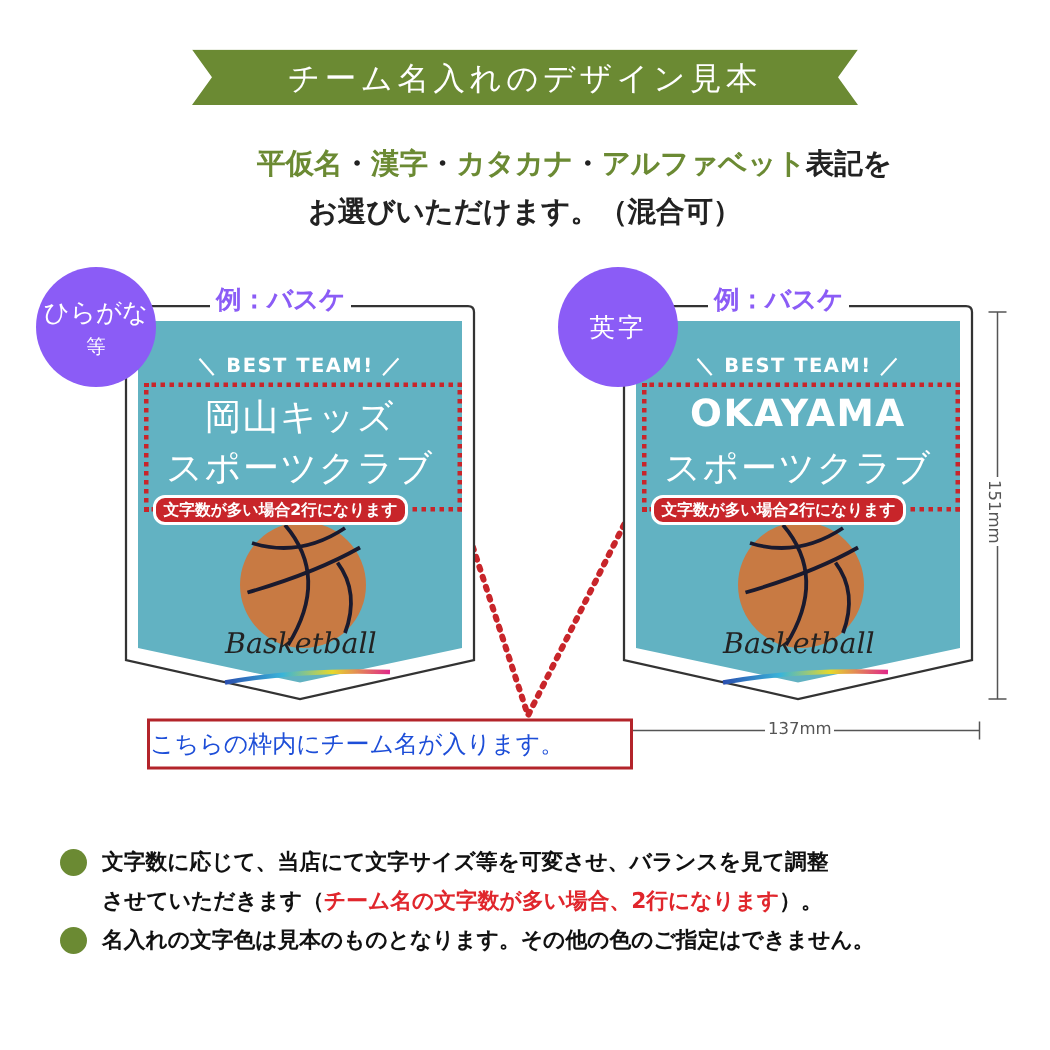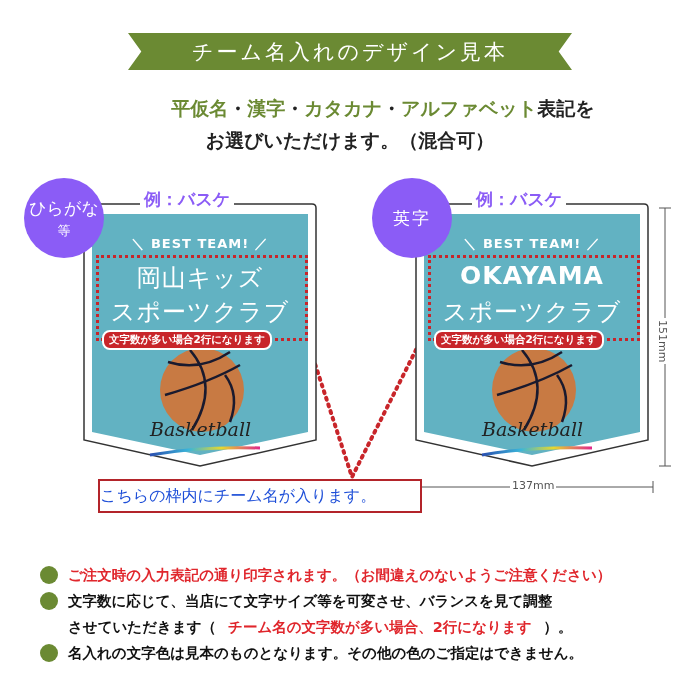--- a/index.html
+++ b/index.html
@@ -44,21 +44,21 @@
   .callout {
     left: 70px; top: 479px; width: 320px; height: 30px; border: 2px solid #b3242a;
     display: flex; align-items: center; justify-content: flex-start;
     color: #1d4ed8; font-size: 16px; background: #fff; margin-left: 28px;
   }
   .dim { font-size: 11px; color: #555; }
   .bullets { left: 40px; top: 562px; width: 640px; }
   .bullet { display: flex; align-items: flex-start; font-size: 14.5px; color: #111; line-height: 26px; font-weight: bold; }
   .dot { width: 18px; height: 18px; border-radius: 50%; background: #6b8a33; margin-top: 4px; margin-right: 10px; flex: 0 0 18px; }
   .red { color: #e0262c; }
-  .indent { padding-left: 28px; gap: 12px; }
+  .indent { padding-left: 28px; }
 </style>
 </head>
 <body>
 
 <div class="abs banner">
   <span>チーム名入れのデザイン見本</span>
 </div>
 
 <div class="abs subtitle line1">
   <span class="g">平仮名</span><span>・</span><span class="g">漢字</span><span>・</span><span class="g">カタカナ</span><span>・</span><span class="g">アルファベット</span><span>表記を</span>
@@ -143,24 +143,20 @@
 <div class="abs dim" style="left:656px;top:318px;background:#fff;writing-mode:vertical-rl;padding:2px 0;">151mm</div>
 <div class="abs dim" style="left:510px;top:479px;background:#fff;padding:0 2px;text-align:right;">137mm</div>
 
 <div class="abs callout">
   <span>こちらの枠内にチーム名が入ります。</span>
 </div>
 
 <div class="abs bullets">
   <div class="bullet">
     <span class="dot"></span>
-    <span class="red">ご注文時の入力表記の通り印字されます。（お間違えのないようご注意ください）</span>
-  </div>
-  <div class="bullet">
-    <span class="dot"></span>
     <span>文字数に応じて、当店にて文字サイズ等を可変させ、バランスを見て調整</span>
   </div>
   <div class="bullet indent">
     <span>させていただきます（</span>
       <span class="red">チーム名の文字数が多い場合、2行になります</span>
       <span>）。</span>
   </div>
   <div class="bullet">
     <span class="dot"></span>
     <span>名入れの文字色は見本のものとなります。その他の色のご指定はできません。</span>

